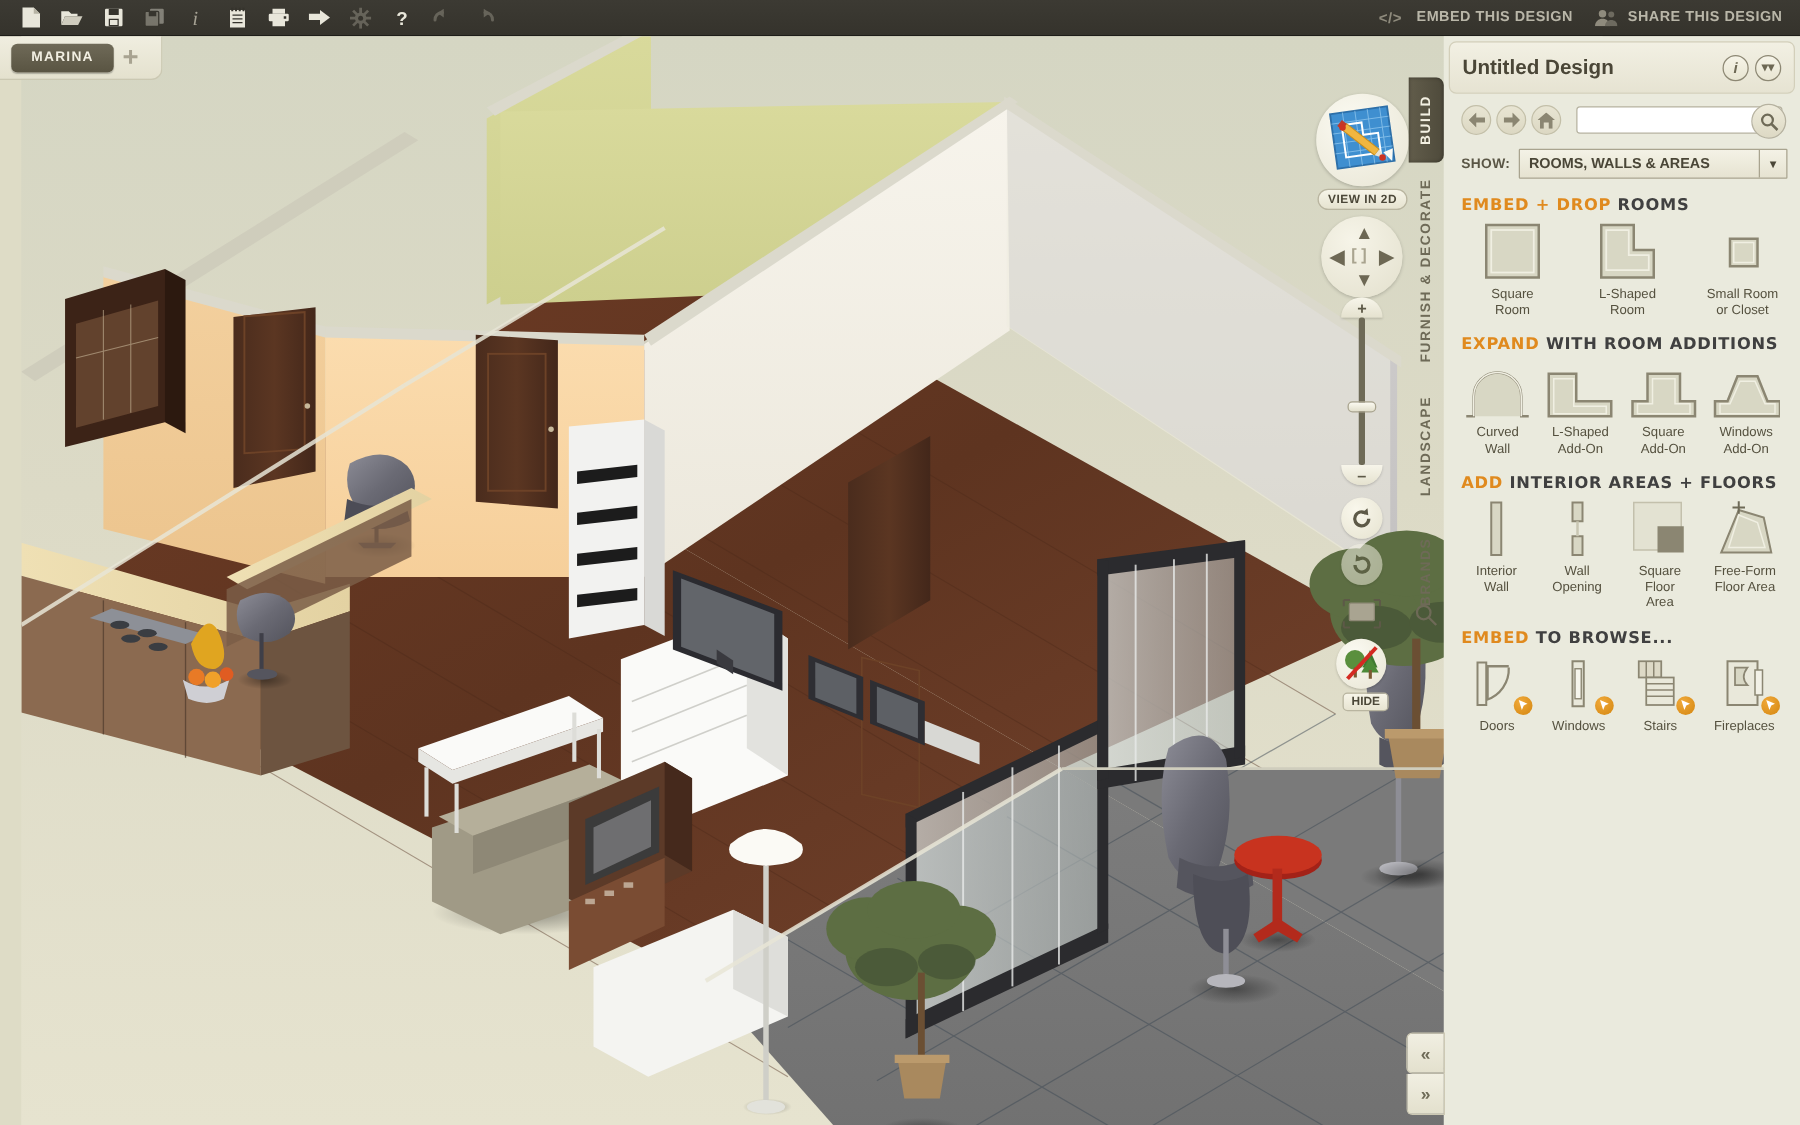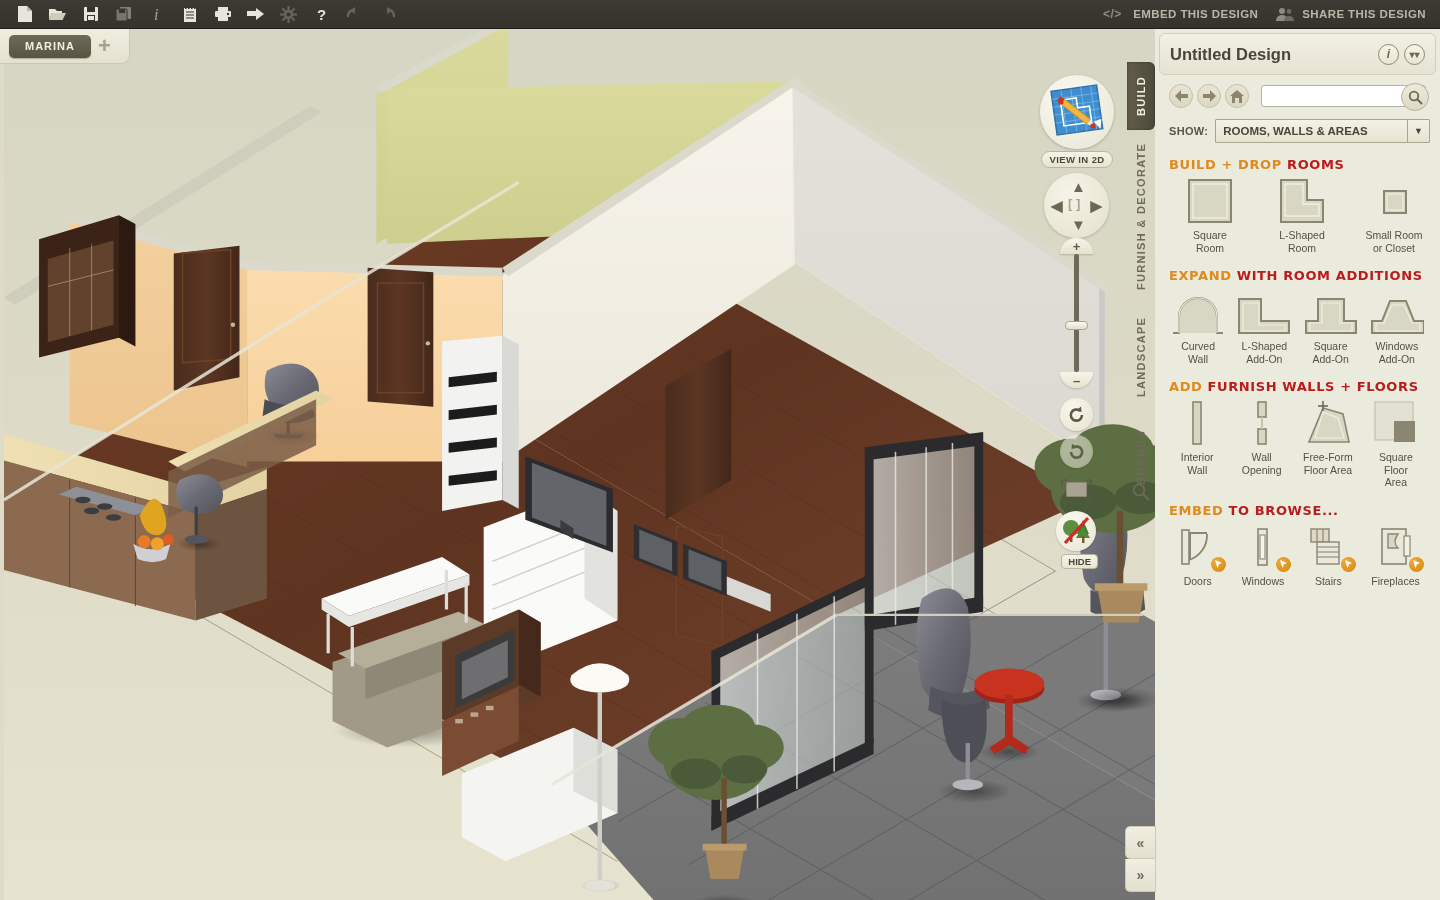--- a/index.html
+++ b/index.html
@@ -58,21 +58,21 @@
     box-shadow: 0 1px 1px rgba(0,0,0,.25);
     cursor: pointer;
   }
   #add-tab {
     color: #a8a391; font-size: 22px; font-weight: bold;
     line-height: 18px; cursor: pointer;
   }
 
   
   #canvas {
-    position: absolute; top: 29px; left: 4px;
+    position: absolute; top: 29px; left: 17px;
     width: 1265px; height: 871px;
     background: linear-gradient(to bottom, #d5d6c3 0%, #dcdac6 42%, #e6e3cf 100%);
     overflow: hidden;
   }
   #scene { position: absolute; inset: 0; }
 
   
   #view2d {
     position: absolute; left: 1036px; top: 46px;
     width: 74px; text-align: center; z-index: 22;
@@ -260,21 +260,21 @@
     display: flex; align-items: center; justify-content: center;
     font-size: 9px; color: #4a4637;
   }
 
   .sect { padding: 14px 14px 0; }
   .sect-title {
     font-size: 13px; font-weight: bold; letter-spacing: .6px;
     margin-bottom: 6px; font-family: "DejaVu Sans", sans-serif;
   }
   .sect-title .a { color: #E08A1E; }
-  .sect-title .b { color: #b91c1c; }
+  .sect-title .b { color: #404040; }
   .items { display: flex; }
   .item {
     text-align: center; cursor: pointer;
     display: flex; flex-direction: column; align-items: center;
   }
   .item .ico {
     height: 46px; display: flex; align-items: flex-end;
     justify-content: center; position: relative;
   }
   .item .cap {
@@ -911,21 +911,21 @@
     <div id="show-row">
       <div id="show-label">SHOW:</div>
       <div id="show-select">
         <span>ROOMS, WALLS &amp; AREAS</span>
         <span class="caret">▼</span>
       </div>
     </div>
 
     <div class="sect">
       <div class="sect-title">
-        <span class="a">BUILD + DROP</span>
+        <span class="a">EMBED + DROP</span>
         <span class="b">ROOMS</span>
       </div>
       <div class="items" style="gap:30px;padding-left:10px">
         <div class="item" style="width:62px">
           <div class="ico">
             <svg width="46" height="46" viewBox="0 0 46 46">
                 <rect x="2" y="2" width="42" height="42" fill="#d8d7c4" stroke="#8b8672" stroke-width="2"></rect>
                 <rect x="6" y="6" width="34" height="34" fill="none" stroke="#f0efe2" stroke-width="1.4"></rect>
               </svg>
           </div>
@@ -1000,21 +1000,21 @@
           </div>
           <div class="cap" style="white-space:pre-line">Windows
 Add-On</div>
         </div>
       </div>
     </div>
 
     <div class="sect">
       <div class="sect-title">
         <span class="a">ADD</span>
-        <span class="b">FURNISH WALLS + FLOORS</span>
+        <span class="b">INTERIOR AREAS + FLOORS</span>
       </div>
       <div class="items" style="gap:8px">
         <div class="item" style="width:62px">
           <div class="ico">
             <svg width="20" height="46" viewBox="0 0 20 46">
                 <rect x="6" y="2" width="8" height="42" fill="#d8d7c4" stroke="#8b8672" stroke-width="1.6"></rect>
               </svg>
           </div>
           <div class="cap" style="white-space:pre-line">Interior
 Wall</div>
@@ -1022,44 +1022,44 @@
         <div class="item" style="width:62px">
           <div class="ico">
             <svg width="20" height="46" viewBox="0 0 20 46">
                 <rect x="6" y="2" width="8" height="15" fill="#d8d7c4" stroke="#8b8672" stroke-width="1.6"></rect>
                 <rect x="6" y="29" width="8" height="15" fill="#d8d7c4" stroke="#8b8672" stroke-width="1.6"></rect>
                 <line x1="10" y1="17" x2="10" y2="29" stroke="#c8c6b2" stroke-width="2"></line>
               </svg>
           </div>
           <div class="cap" style="white-space:pre-line">Wall
 Opening</div>
+        </div>
+        <div class="item" style="width:66px">
+          <div class="ico">
+            <svg width="46" height="46" viewBox="0 0 46 46">
+                <rect x="2" y="2" width="38" height="38" fill="#e3e2d2" stroke="#c3c0ac" stroke-width="1.2"></rect>
+                <rect x="21" y="21" width="21" height="21" fill="#8b8672"></rect>
+              </svg>
+          </div>
+          <div class="cap" style="white-space:pre-line">Square Floor
+Area</div>
         </div>
         <div class="item" style="width:66px">
           <div class="ico">
             <svg width="50" height="46" viewBox="0 0 50 46">
                 <path d="M20 8l20 6 6 28H6z" fill="#d8d7c4" stroke="#8b8672" stroke-width="1.6"></path>
                 <path d="M20 12l15 6 6 20H12z" fill="none" stroke="#f0efe2" stroke-width="1.2"></path>
                 <g stroke="#6e6a57" stroke-width="1.6">
                   <line x1="20" y1="1" x2="20" y2="11"></line>
                   <line x1="15" y1="6" x2="25" y2="6"></line>
                 </g>
               </svg>
           </div>
           <div class="cap" style="white-space:pre-line">Free-Form
 Floor Area</div>
-        </div>
-        <div class="item" style="width:66px">
-          <div class="ico">
-            <svg width="46" height="46" viewBox="0 0 46 46">
-                <rect x="2" y="2" width="38" height="38" fill="#e3e2d2" stroke="#c3c0ac" stroke-width="1.2"></rect>
-                <rect x="21" y="21" width="21" height="21" fill="#8b8672"></rect>
-              </svg>
-          </div>
-          <div class="cap" style="white-space:pre-line">Square Floor
-Area</div>
         </div>
       </div>
     </div>
 
     <div class="sect">
       <div class="sect-title">
         <span class="a">EMBED</span>
         <span class="b">TO BROWSE...</span>
       </div>
       <div class="items" style="gap:8px">

